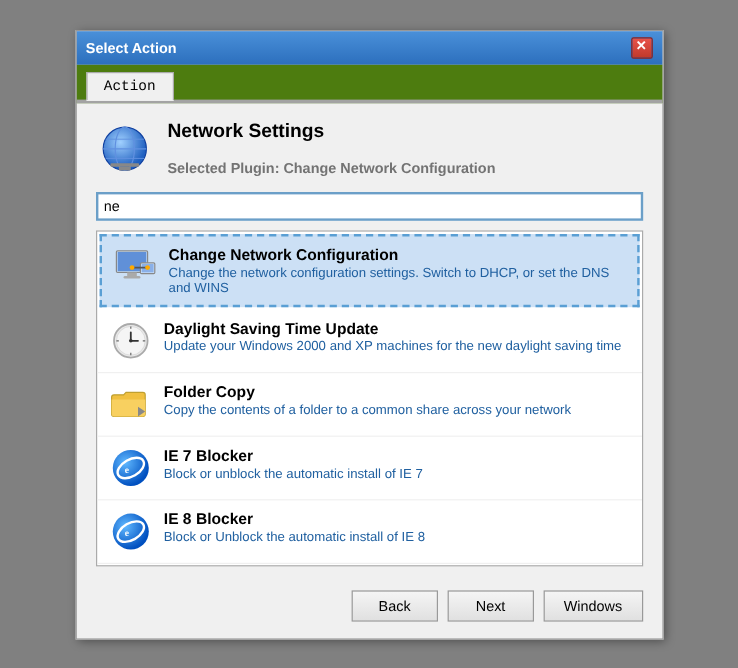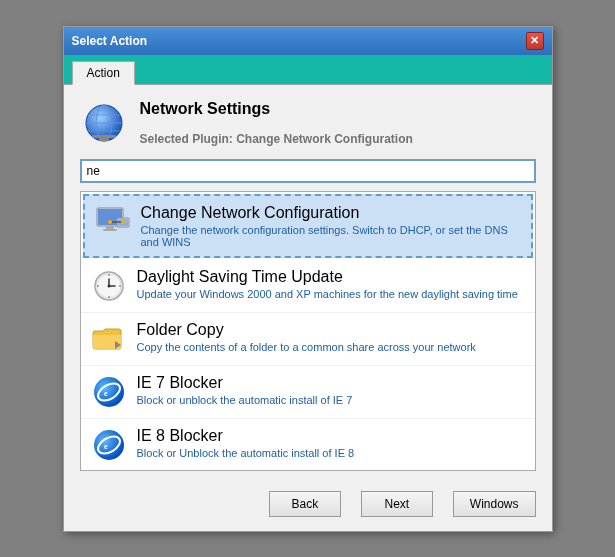--- a/index.html
+++ b/index.html
@@ -47,24 +47,25 @@
       font-size: 11px;
       font-weight: bold;
       cursor: pointer;
       display: flex;
       align-items: center;
       justify-content: center;
       line-height: 1;
     }
 
     .tab-bar {
-      background: #14b8a6;
-      border-bottom: 1px solid #a3a3a3;
+      background: #4d7c0f;
+      border-bottom: 3px solid #a3a3a3;
       padding: 6px 8px 0 8px;
       display: flex;
+      font-family: Liberation Mono, monospace;
     }
 
     .tab {
       background: #f0f0f0;
       border: 1px solid #aaa;
       border-bottom: 1px solid #f0f0f0;
       padding: 4px 14px;
       font-size: 12px;
       cursor: pointer;
       margin-bottom: -1px;
@@ -157,36 +158,36 @@
       display: flex;
       align-items: center;
       justify-content: center;
     }
 
     .item-text-block {
       flex: 1;
     }
 
     .item-title {
-      font-size: 16px;
-      font-weight: normal;
+      font-size: 13px;
+      font-weight: bold;
       color: #000;
       margin-bottom: 2px;
     }
 
     .item-desc {
       font-size: 11px;
       color: #2060a0;
     }
 
     .button-bar {
       display: flex;
       justify-content: flex-end;
       padding: 10px 16px 14px 16px;
-      gap: 20px;
+      gap: 8px;
     }
 
     .btn {
       min-width: 72px;
       padding: 5px 16px;
       font-size: 12px;
       border: 1px solid #999;
       background: linear-gradient(to bottom, #f5f5f5, #e0e0e0);
       cursor: pointer;
       color: #000;

